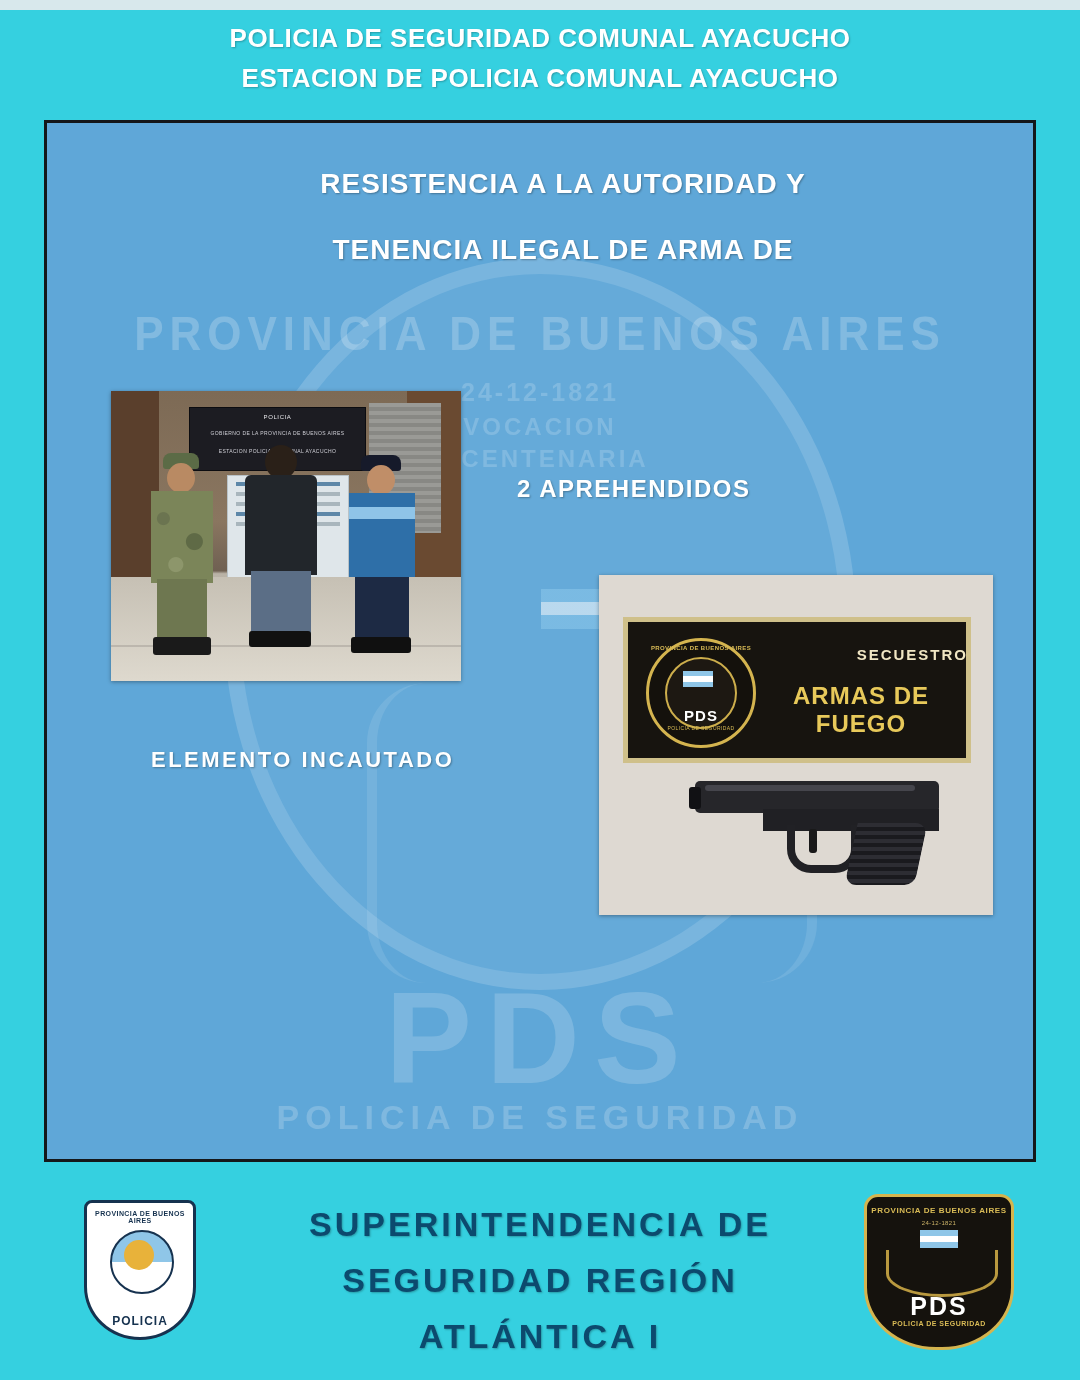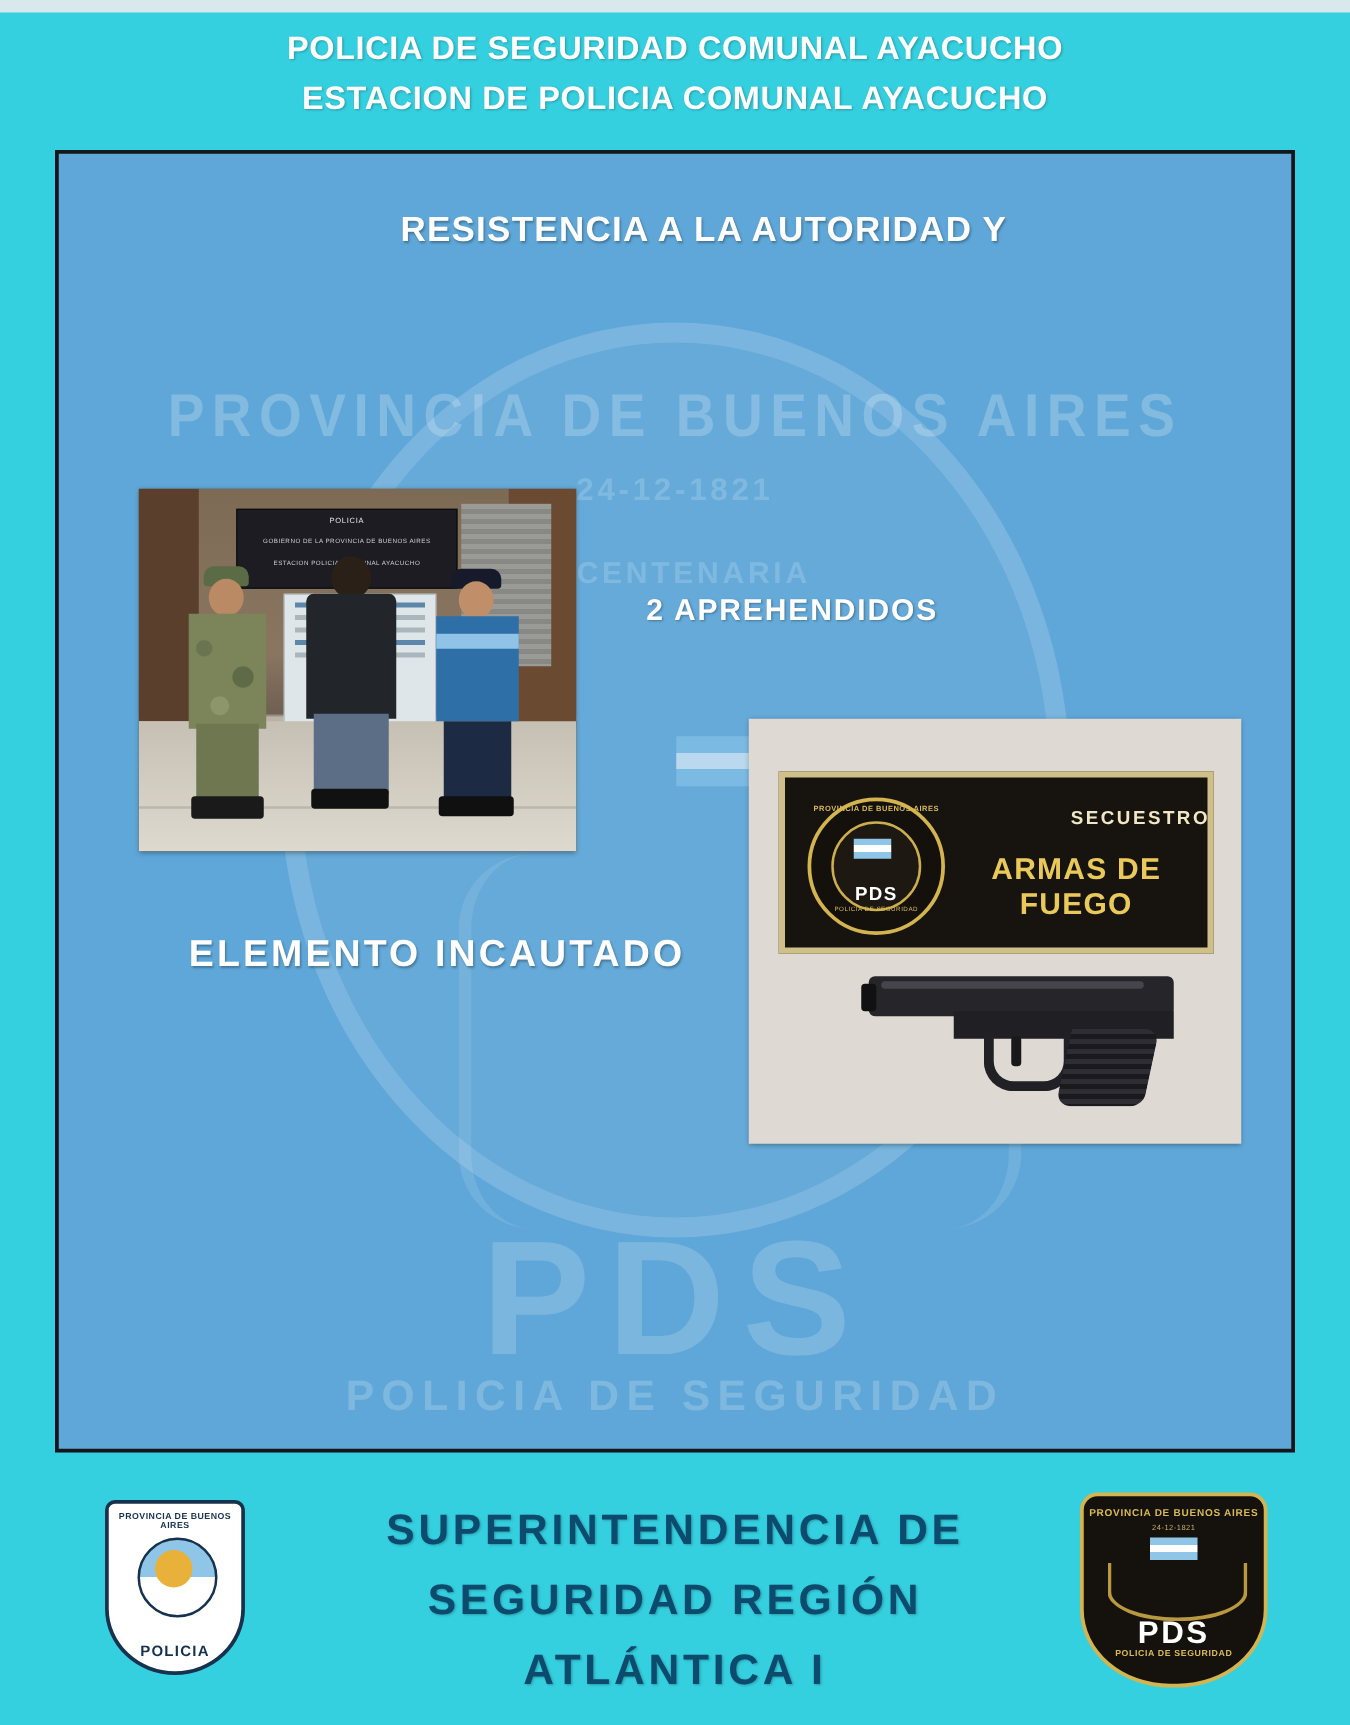--- a/index.html
+++ b/index.html
@@ -331,21 +331,21 @@
     letter-spacing: 1.5px;
     z-index: 6;
     text-shadow: 1px 1px 2px rgba(0,0,0,0.3);
   }
   .label-incautado {
     position: absolute;
     top: 624px;
     left: 104px;
     color: #ffffff;
     font-weight: bold;
-    font-size: 30px;
+    font-size: 22px;
     letter-spacing: 2.5px;
     z-index: 6;
     text-shadow: 1px 1px 2px rgba(0,0,0,0.3);
   }
 
   
   .footer {
     position: absolute;
     top: 1176px;
     left: 0;
@@ -444,29 +444,31 @@
   <div class="header">
     <div class="header-line">POLICIA DE SEGURIDAD COMUNAL AYACUCHO</div>
     <div class="header-line">ESTACION DE POLICIA COMUNAL AYACUCHO</div>
   </div>
 
   <div class="body-panel">
 
     <div class="watermark"></div>
     <div class="wm-text wm-arc">PROVINCIA DE BUENOS AIRES</div>
     <div class="wm-text wm-date">24-12-1821</div>
+    <div class="wm-text wm-voc">VOCACION</div>
     <div class="wm-text wm-bic">BICENTENARIA</div>
     <div class="wm-flag"></div>
     <div class="wm-laurel-left"></div>
     <div class="wm-laurel-right"></div>
     <div class="wm-text wm-pds">PDS</div>
     <div class="wm-text wm-pds-sub">POLICIA DE SEGURIDAD</div>
 
     <div class="title-block">
       <div class="title-line">RESISTENCIA A LA AUTORIDAD Y</div>
+      <div class="title-line">TENENCIA ILEGAL DE ARMA DE</div>
     </div>
 
     <div class="photo-people">
       <div class="pp-wall"></div>
       <div class="pp-doorframe"></div>
       <div class="pp-doorframe2"></div>
       <div class="pp-rollup"></div>
       <div class="pp-banner">
         <div class="pp-banner-l1">POLICIA</div>
         <div class="pp-banner-l2">GOBIERNO DE LA PROVINCIA DE BUENOS AIRES</div>

